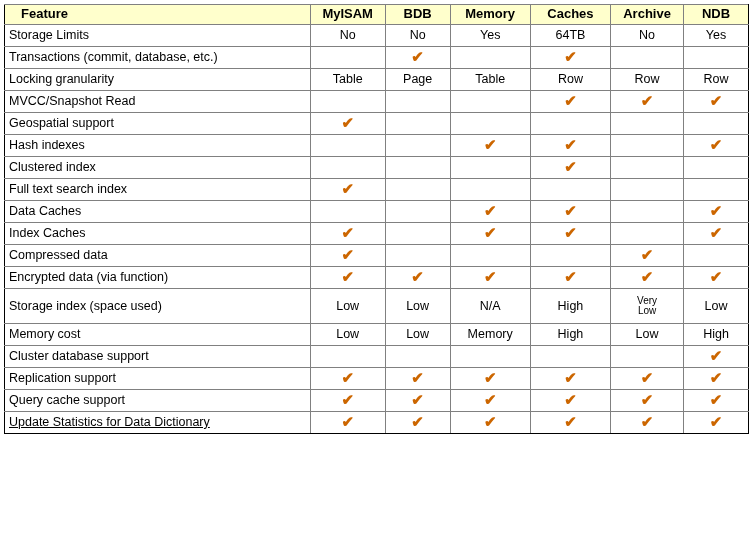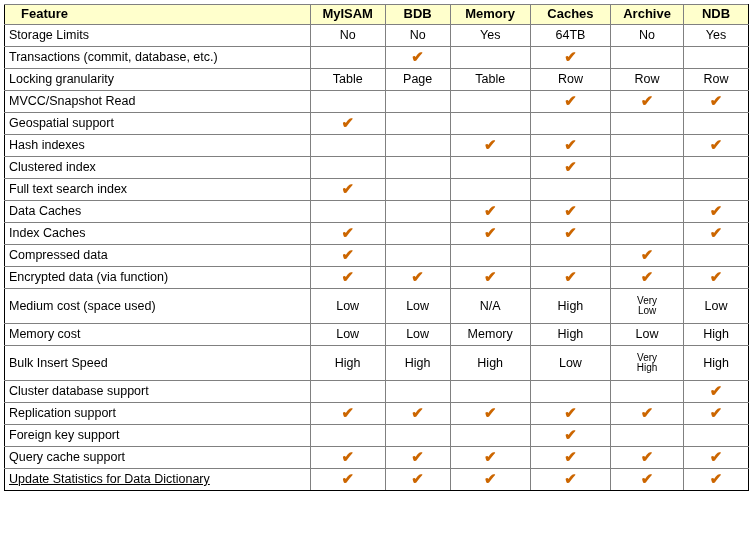--- a/index.html
+++ b/index.html
@@ -226,78 +226,57 @@
         <tr>
           <td class="feature-cell">Encrypted data (via function)</td>
           <td class="value-cell"><span class="check">✔</span></td>
           <td class="value-cell"><span class="check">✔</span></td>
           <td class="value-cell"><span class="check">✔</span></td>
           <td class="value-cell"><span class="check">✔</span></td>
           <td class="value-cell"><span class="check">✔</span></td>
           <td class="value-cell"><span class="check">✔</span></td>
         </tr>
         <tr class="tall-row">
-          <td class="feature-cell">Medium cost (space used)</td>
+          <td class="feature-cell">Storage index (space used)</td>
           <td class="value-cell">Low</td>
           <td class="value-cell">Low</td>
           <td class="value-cell">N/A</td>
           <td class="value-cell">High</td>
           <td class="value-cell two-line">
             <span>Very</span>
             <span>Low</span>
           </td>
           <td class="value-cell">Low</td>
         </tr>
         <tr>
           <td class="feature-cell">Memory cost</td>
           <td class="value-cell">Low</td>
           <td class="value-cell">Low</td>
           <td class="value-cell">Memory</td>
           <td class="value-cell">High</td>
           <td class="value-cell">Low</td>
           <td class="value-cell">High</td>
         </tr>
-        <tr class="tall-row">
-          <td class="feature-cell">Bulk Insert Speed</td>
-          <td class="value-cell">High</td>
-          <td class="value-cell">High</td>
-          <td class="value-cell">High</td>
-          <td class="value-cell">Low</td>
-          <td class="value-cell two-line">
-            <span>Very</span>
-            <span>High</span>
-          </td>
-          <td class="value-cell">High</td>
-        </tr>
         <tr>
           <td class="feature-cell">Cluster database support</td>
           <td class="value-cell"></td>
           <td class="value-cell"></td>
           <td class="value-cell"></td>
           <td class="value-cell"></td>
           <td class="value-cell"></td>
           <td class="value-cell"><span class="check">✔</span></td>
         </tr>
         <tr>
           <td class="feature-cell">Replication support</td>
           <td class="value-cell"><span class="check">✔</span></td>
           <td class="value-cell"><span class="check">✔</span></td>
           <td class="value-cell"><span class="check">✔</span></td>
           <td class="value-cell"><span class="check">✔</span></td>
           <td class="value-cell"><span class="check">✔</span></td>
           <td class="value-cell"><span class="check">✔</span></td>
-        </tr>
-        <tr>
-          <td class="feature-cell">Foreign key support</td>
-          <td class="value-cell"></td>
-          <td class="value-cell"></td>
-          <td class="value-cell"></td>
-          <td class="value-cell"><span class="check">✔</span></td>
-          <td class="value-cell"></td>
-          <td class="value-cell"></td>
         </tr>
         <tr>
           <td class="feature-cell">Query cache support</td>
           <td class="value-cell"><span class="check">✔</span></td>
           <td class="value-cell"><span class="check">✔</span></td>
           <td class="value-cell"><span class="check">✔</span></td>
           <td class="value-cell"><span class="check">✔</span></td>
           <td class="value-cell"><span class="check">✔</span></td>
           <td class="value-cell"><span class="check">✔</span></td>
         </tr>

